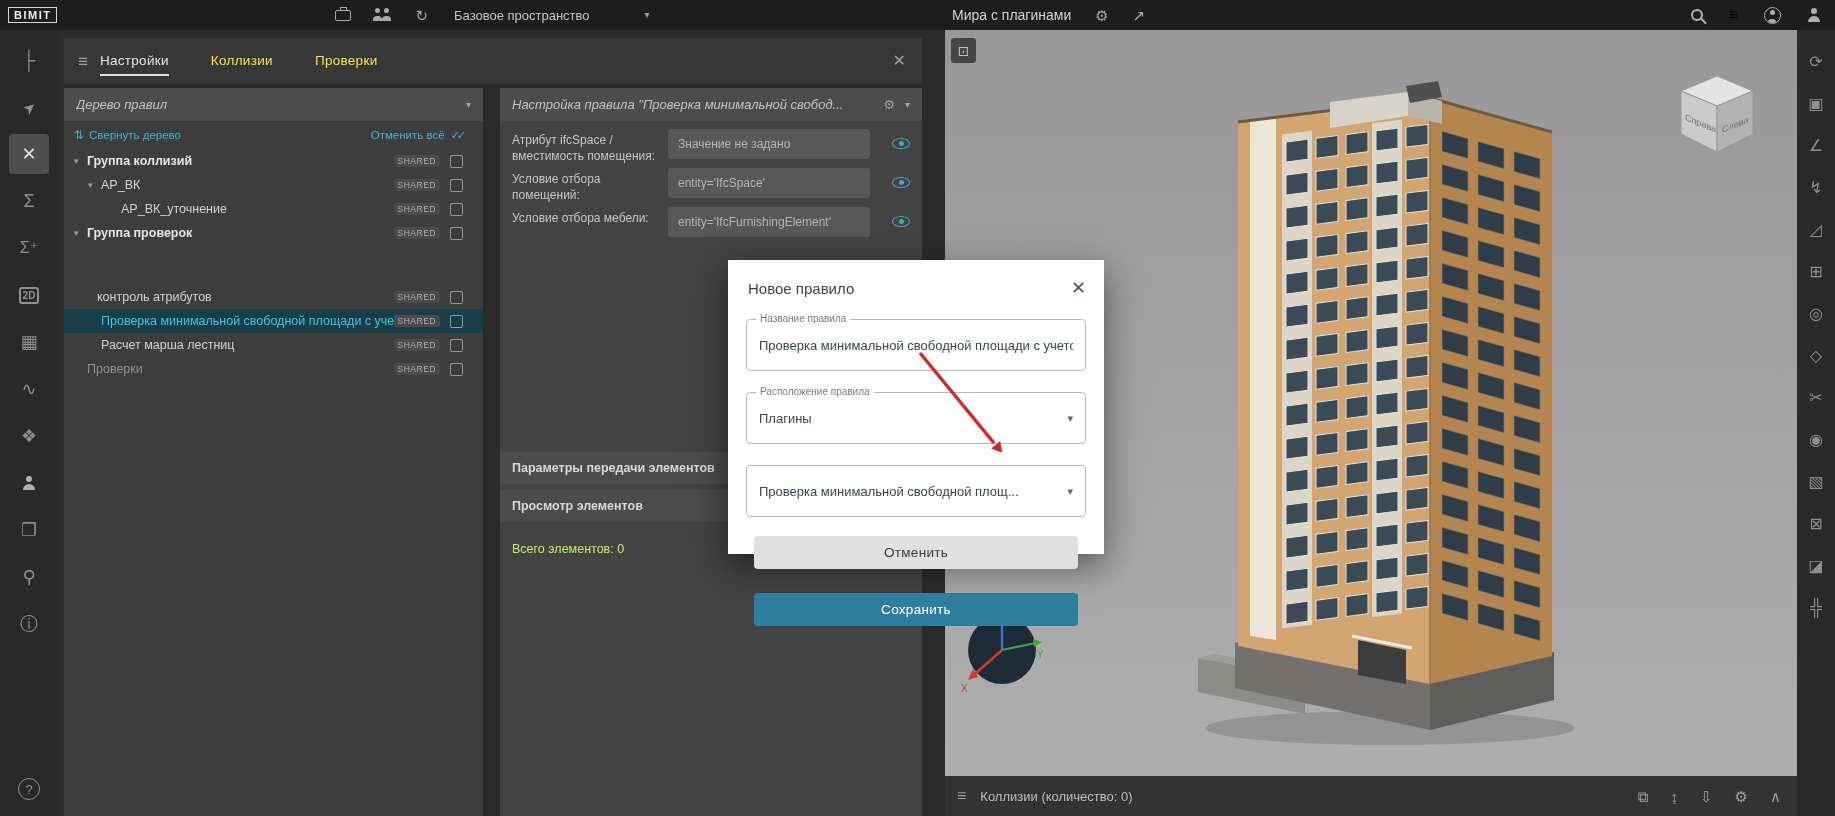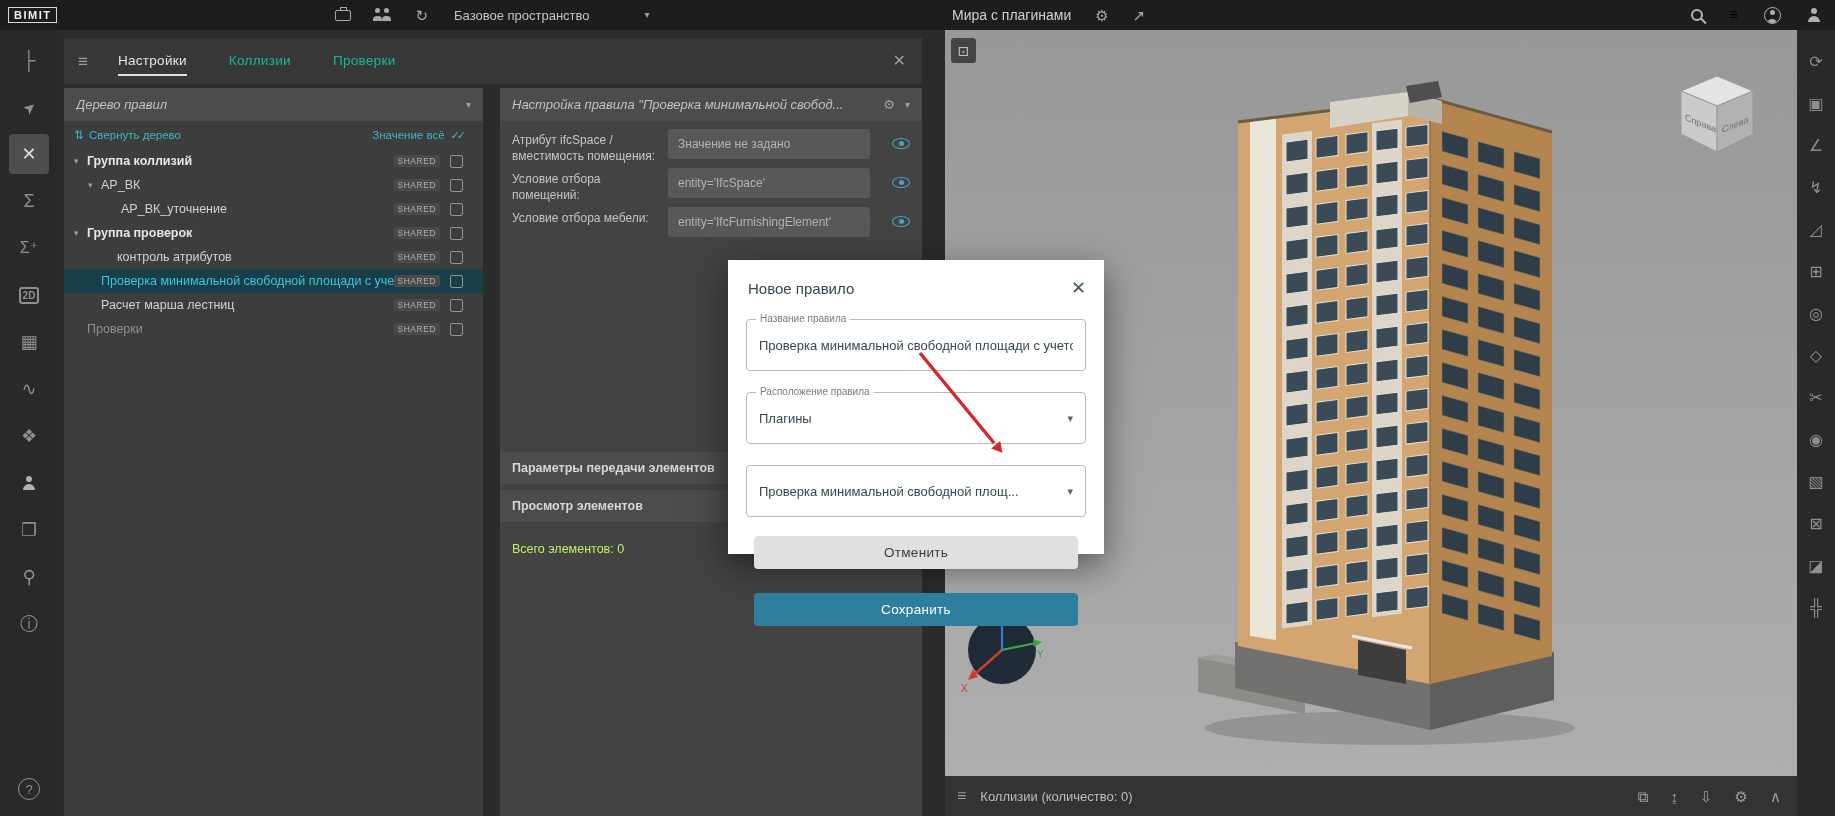--- a/index.html
+++ b/index.html
@@ -36,22 +36,22 @@
   
   .ltb { position:absolute; left:0; top:30px; width:58px; height:786px; background:#292929; display:flex; flex-direction:column; align-items:center; padding-top:10px; z-index:15; }
   .ltb-btn { width:40px; height:40px; margin-bottom:7px; display:flex; align-items:center; justify-content:center; color:#8f8f8f; font-size:18px; border-radius:4px; flex:none; }
   .ltb-btn.active { background:#4e4e4e; color:#dcdcdc; }
   .ltb-2d { border:2px solid currentColor; border-radius:3px; font-size:10px; font-weight:bold; padding:1px 2px; }
   .help-circle { margin-top:auto; margin-bottom:16px; width:22px; height:22px; border-radius:50%; border:1.5px solid #8f8f8f; color:#8f8f8f; font-size:13px; display:flex; align-items:center; justify-content:center; }
 
   
   .tabs-row { position:absolute; left:64px; top:38px; width:858px; height:46px; background:#373737; display:flex; align-items:center; z-index:5; }
   .tabs-row .menu-ic { margin-left:14px; color:#9e9e9e; font-size:17px; }
-  .tabs { display:flex; gap:42px; margin-left:30px; height:46px; }
-  .tab { font-size:13.5px; color:#14b8a6; line-height:46px; position:relative; letter-spacing:.3px; }
+  .tabs { display:flex; gap:42px; margin-left:12px; height:46px; }
+  .tab { font-size:13.5px; color:#fde047; line-height:46px; position:relative; letter-spacing:.3px; }
   .tab.active { color:#e4e4e4; }
   .tab.active::after { content:""; position:absolute; left:0; right:0; bottom:8px; height:2px; background:#e0e0e0; }
   .tabs-close { position:absolute; right:16px; color:#9e9e9e; font-size:16px; }
 
   
   .panel-header { height:33px; background:#4c4c4c; display:flex; align-items:center; padding:0 12px; font-size:13px; color:#c2c2c2; }
   .panel-header .ph-title { flex:1; min-width:0; overflow:hidden; white-space:nowrap;font-style:italic; }
   .panel-header .gi { color:#a0a0a0; font-size:13px; margin-left:10px; }
   .panel-header .chev { font-size:10px; }
 
@@ -203,21 +203,21 @@
 
   <div class="tree-panel">
     <div class="panel-header">
       <span class="ph-title">Дерево правил</span>
       <span class="gi chev">▾</span>
     </div>
     <div class="tree-links">
       <span class="lk-ic gi">⇅</span>
       <span>Свернуть дерево</span>
       <span class="spacer"></span>
-      <span>Значение всё</span>
+      <span>Отменить всё</span>
       <span class="dc gi">✓✓</span>
     </div>
 
     <div class="tree-row bold" style="padding-left:10px;">
       <span class="chev gi">▾</span>
       <span class="label">Группа коллизий</span>
       <span class="shared">SHARED</span>
       <span class="cb"></span>
     </div>
     <div class="tree-row" style="padding-left:24px;">
@@ -231,21 +231,21 @@
       <span class="label">АР_ВК_уточнение</span>
       <span class="shared">SHARED</span>
       <span class="cb"></span>
     </div>
     <div class="tree-row bold" style="padding-left:10px;">
       <span class="chev gi">▾</span>
       <span class="label">Группа проверок</span>
       <span class="shared">SHARED</span>
       <span class="cb"></span>
     </div>
-    <div class="tree-row" style="padding-left:40px;">
+    <div class="tree-row" style="padding-left:20px;margin-top:40px;">
       <span class="chev"></span>
       <span class="label">контроль атрибутов</span>
       <span class="shared">SHARED</span>
       <span class="cb"></span>
     </div>
     <div class="tree-row selected" style="padding-left:24px;">
       <span class="chev"></span>
       <span class="label">Проверка минимальной свободной площади с учето...</span>
       <span class="shared">SHARED</span>
       <span class="cb"></span>

